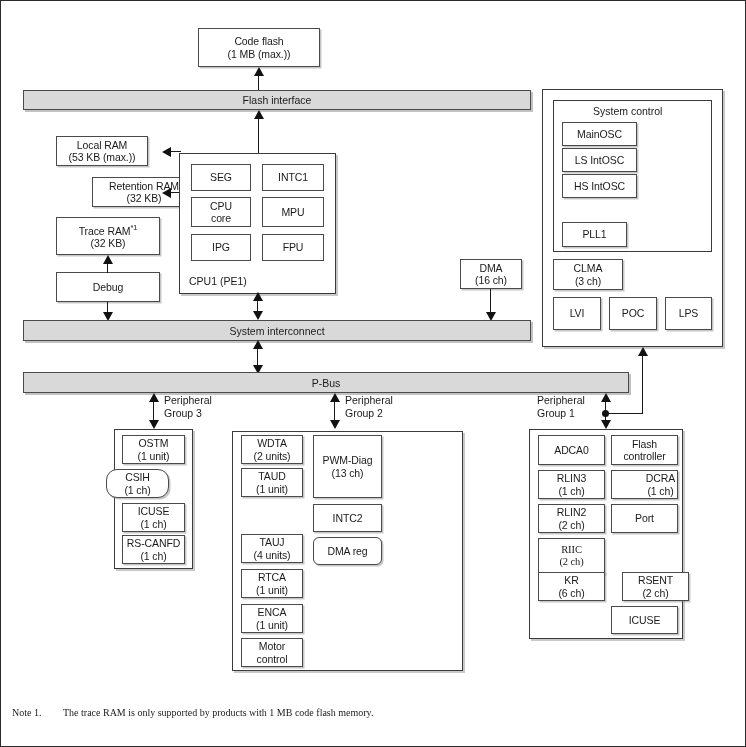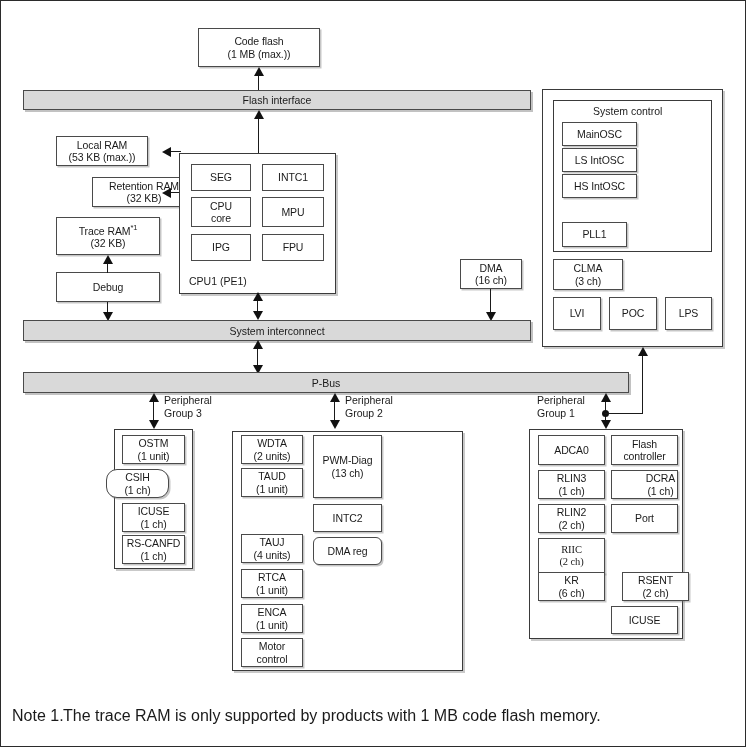--- a/index.html
+++ b/index.html
@@ -91,23 +91,24 @@
   
   .txt{
     position:absolute;
     font-size:10.5px;
     line-height:13px;
     color:#1a1a1a;
     white-space:pre;
   }
   .note{
     position:absolute;
-    font-size:16px;
+    font-size:10px;
     color:#1a1a1a;
     white-space:nowrap;
+    font-family:Liberation Serif, serif;
   }
   .sup{font-size:7.5px;vertical-align:super;}
 </style>
 </head>
 <body>
 
 <div id="page">
 
   <div class="node" style="left:197px;top:27px;width:122px;height:39px;">
     <span>Code flash</span>

